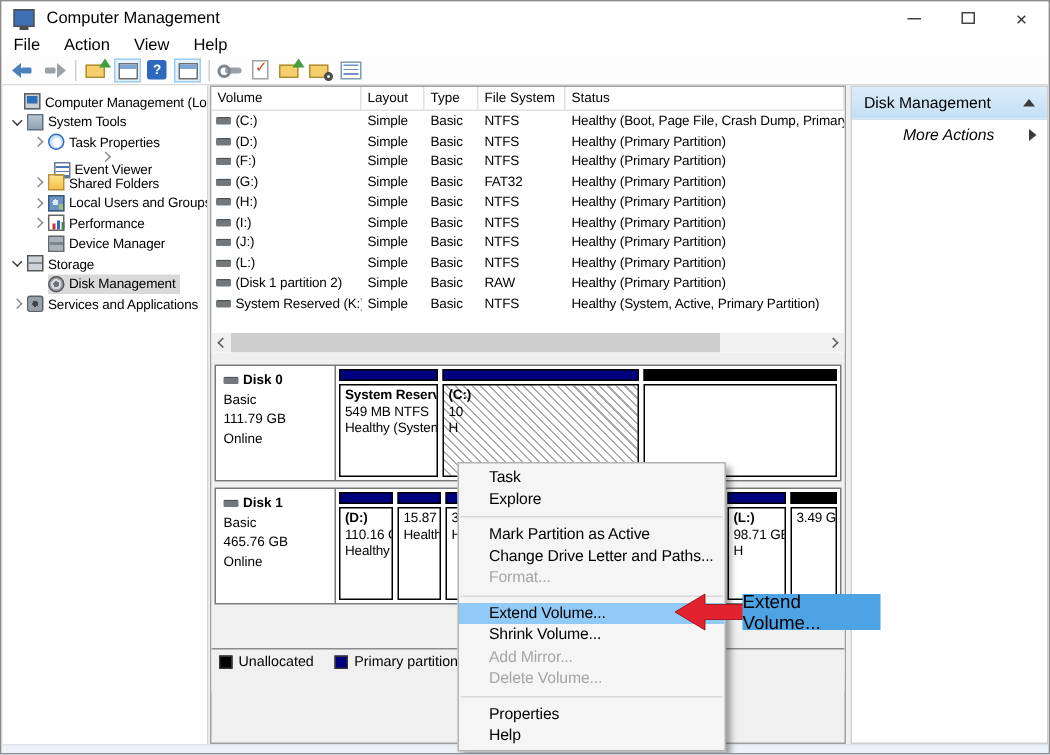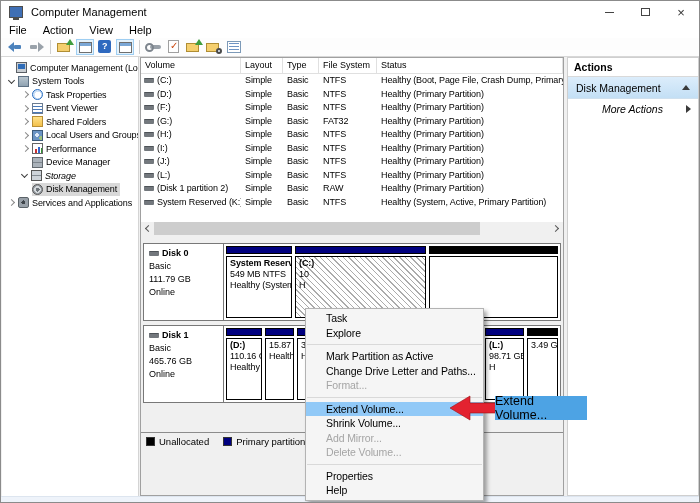--- a/index.html
+++ b/index.html
@@ -185,21 +185,21 @@
       </div>
       <div class="tree-row" style="padding-left: 17px;">
         <span class="chevbox">
           <span class="chev col"></span>
         </span>
         <span class="selbox">
           <span class="tico i-task-scheduler"></span>
           <span class="tlabel">Task Properties</span>
         </span>
       </div>
-      <div class="tree-row" style="padding-left: 17px;">
+      <div class="tree-row" style=" flex-direction: column;">
         <span class="chevbox">
           <span class="chev col"></span>
         </span>
         <span class="selbox">
           <span class="tico i-event-viewer"></span>
           <span class="tlabel">Event Viewer</span>
         </span>
       </div>
       <div class="tree-row" style="padding-left: 17px;">
         <span class="chevbox">
@@ -228,21 +228,21 @@
           <span class="tlabel">Performance</span>
         </span>
       </div>
       <div class="tree-row" style="padding-left: 17px;">
         <span class="chevbox"></span>
         <span class="selbox">
           <span class="tico i-device-manager"></span>
           <span class="tlabel">Device Manager</span>
         </span>
       </div>
-      <div class="tree-row" style="padding-left: 16px; font-style: italic;">
+      <div class="tree-row" style="padding-left: 3px;">
         <span class="chevbox">
           <span class="chev exp"></span>
         </span>
         <span class="selbox">
           <span class="tico i-storage"></span>
           <span class="tlabel">Storage</span>
         </span>
       </div>
       <div class="tree-row sel" style="padding-left: 17px;">
         <span class="chevbox"></span>
@@ -482,21 +482,20 @@
                 <div class="pline">3.49 G</div>
                 <div class="pline"></div>
               </div>
             </div>
           </div>
         </div>
       </div>
   </div>
 
   <div class="actions-pane">
-    <div class="actions-header">Actions</div>
     <div class="actions-section">
       <span>Disk Management</span>
       <span class="tri-up"></span>
     </div>
     <div class="actions-more">
       <span class="lbl">More Actions</span>
       <span class="tri-right"></span>
     </div>
   </div>
 

